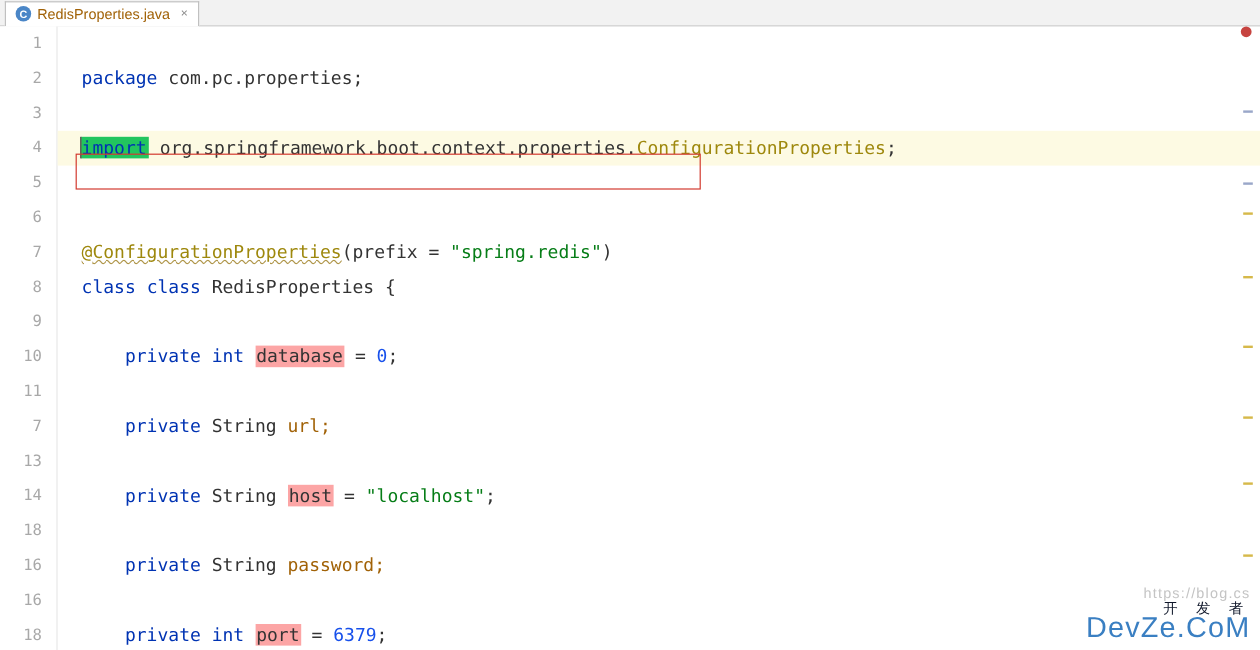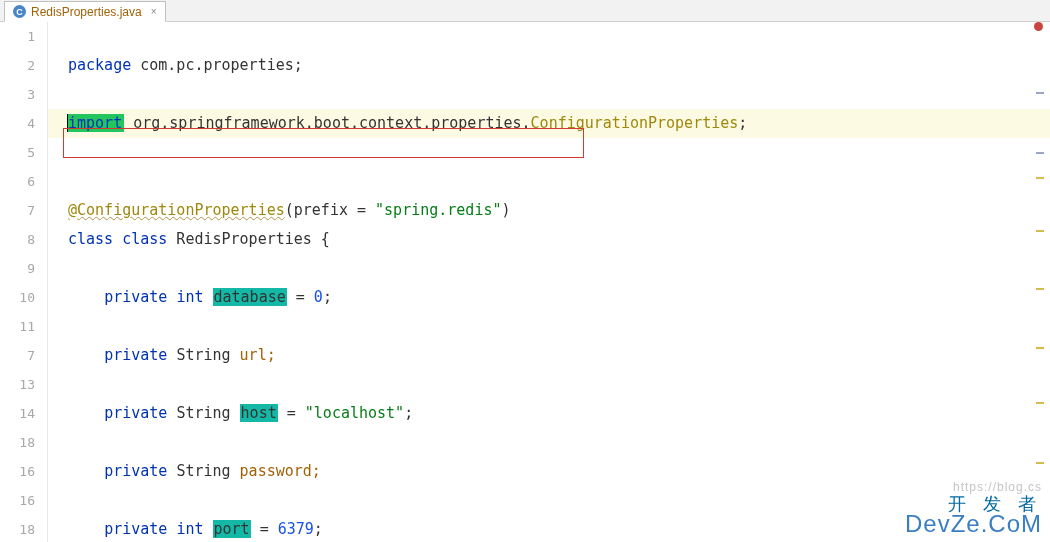--- a/index.html
+++ b/index.html
@@ -71,21 +71,21 @@
     color: #333;
     white-space: pre;
     position: relative;
   }
   .k  { color: #0033b3; }            
   .s  { color: #067d17; }            
   .n  { color: #1750eb; }
   .anno { color: #9e880d; text-decoration: underline wavy #b0964a 1px; }
   .cls  { color: #9e880d; }          
   .fld  { color: #a16207; }
-  .hl-fld { background: #14b8a6; color: #333; padding: 0 1px; margin-top: 44px;}
+  .hl-fld { background: #fca5a5; color: #333; padding: 0 1px; margin-top: 44px;}
   .imp-bg { background: #22c55e; padding-right:2px;}
   .line-cur { background: #fdfae3; display:block; margin-left:-20px; padding-left:20px; width: calc(100% + 20px);}
   .caret { border-left: 1px solid #000; margin-left:-1px;}
   .redbox {
     position: absolute;
     border: 1px solid #d33a2f;
     pointer-events: none;
   }
   .markers {
     position: absolute;
@@ -101,21 +101,21 @@
   .m-info { background:#9aa7c9; }
   .watermark {
     position: absolute;
     right: 8px;
     bottom: 4px;
     font-family: "Arial", sans-serif;
     text-align: right;
     pointer-events: none;
   }
   .wm1 { color:#c4c4c4; font-size:12px; letter-spacing:1px; display:block; margin-bottom:-2px;text-align:right;}
-  .wm2 { color:#0369a1; font-size:18px; letter-spacing:6px; display:block; margin-bottom:-6px;}
+  .wm2 { color:#0f172a; font-size:12px; letter-spacing:6px; display:block; margin-bottom:-6px;}
   .wm3 { color:#3a7fc2; font-size:24px; font-weight:400; letter-spacing:1px;}
 </style>
 </head>
 <body>
 
 <div class="tab-bar">
   <div class="tab">
     <span class="tab-icon">C</span>
     <span class="tab-title">RedisProperties.java</span>
     <span class="tab-close">×</span>

